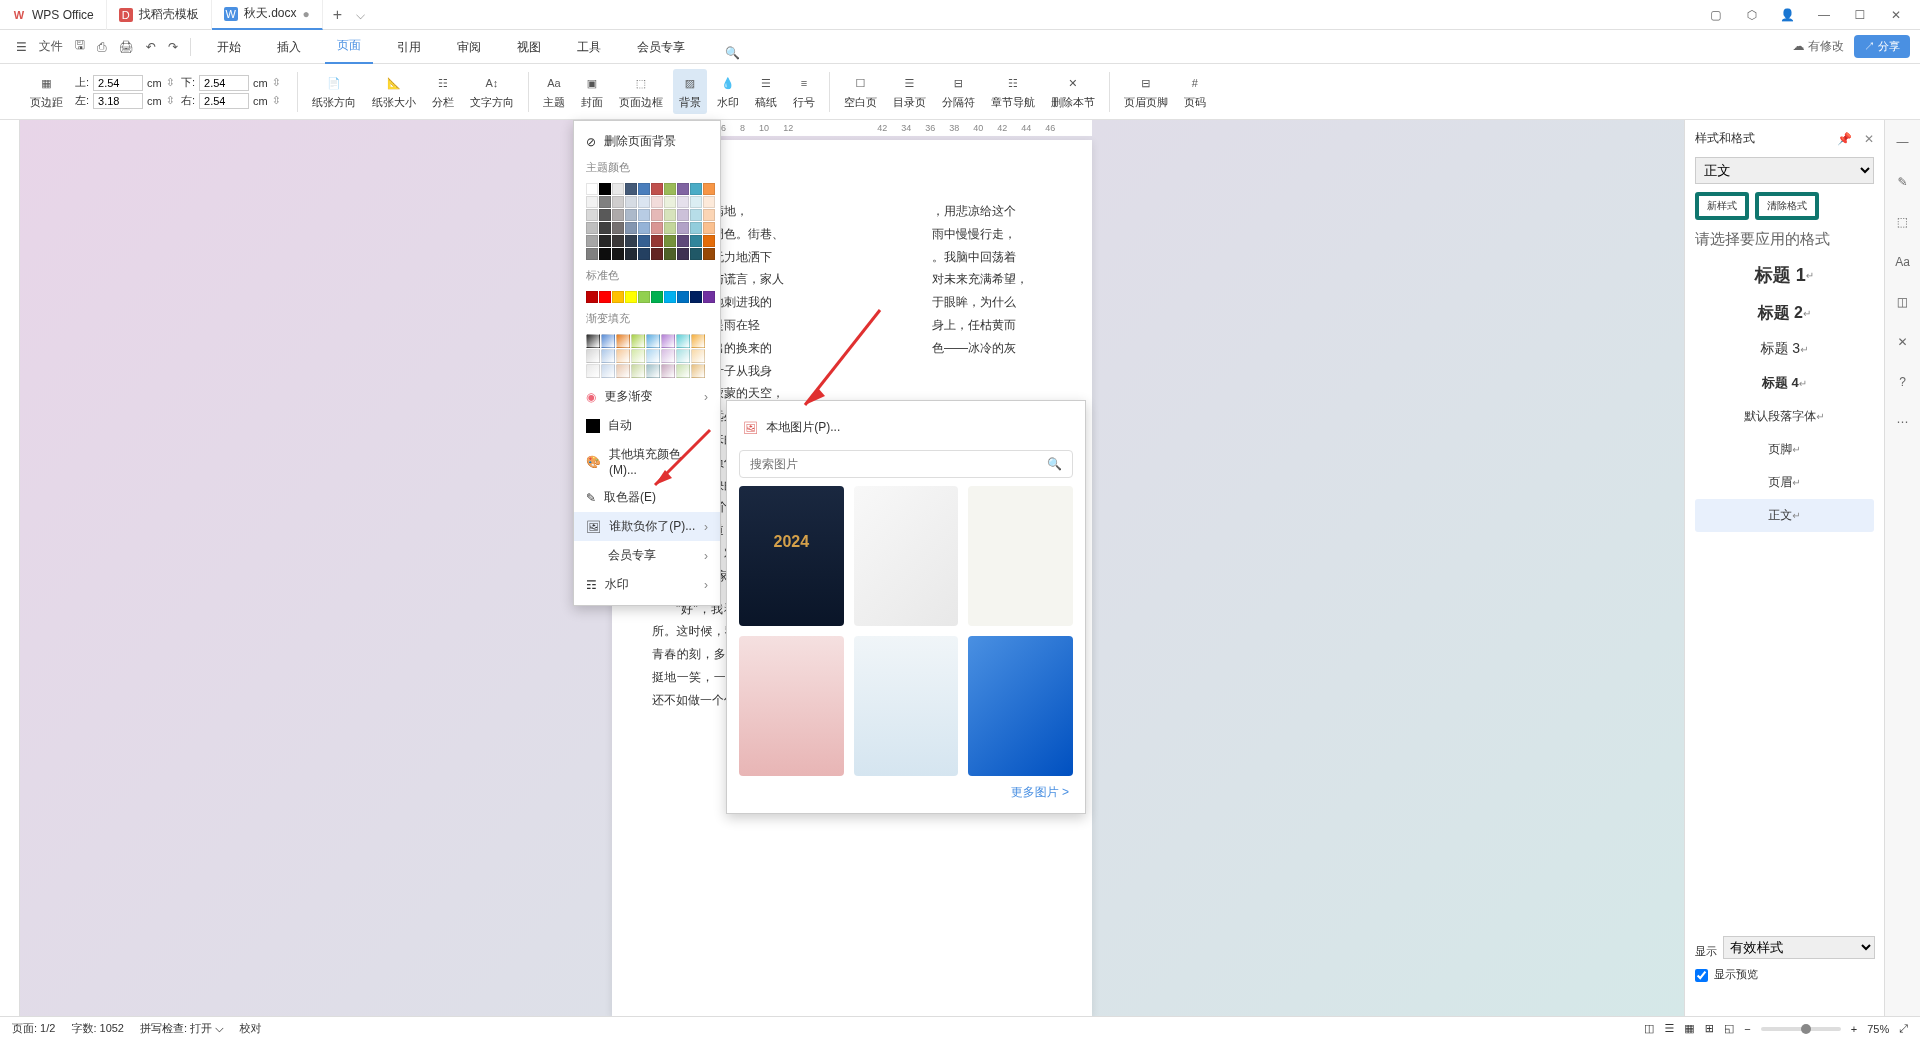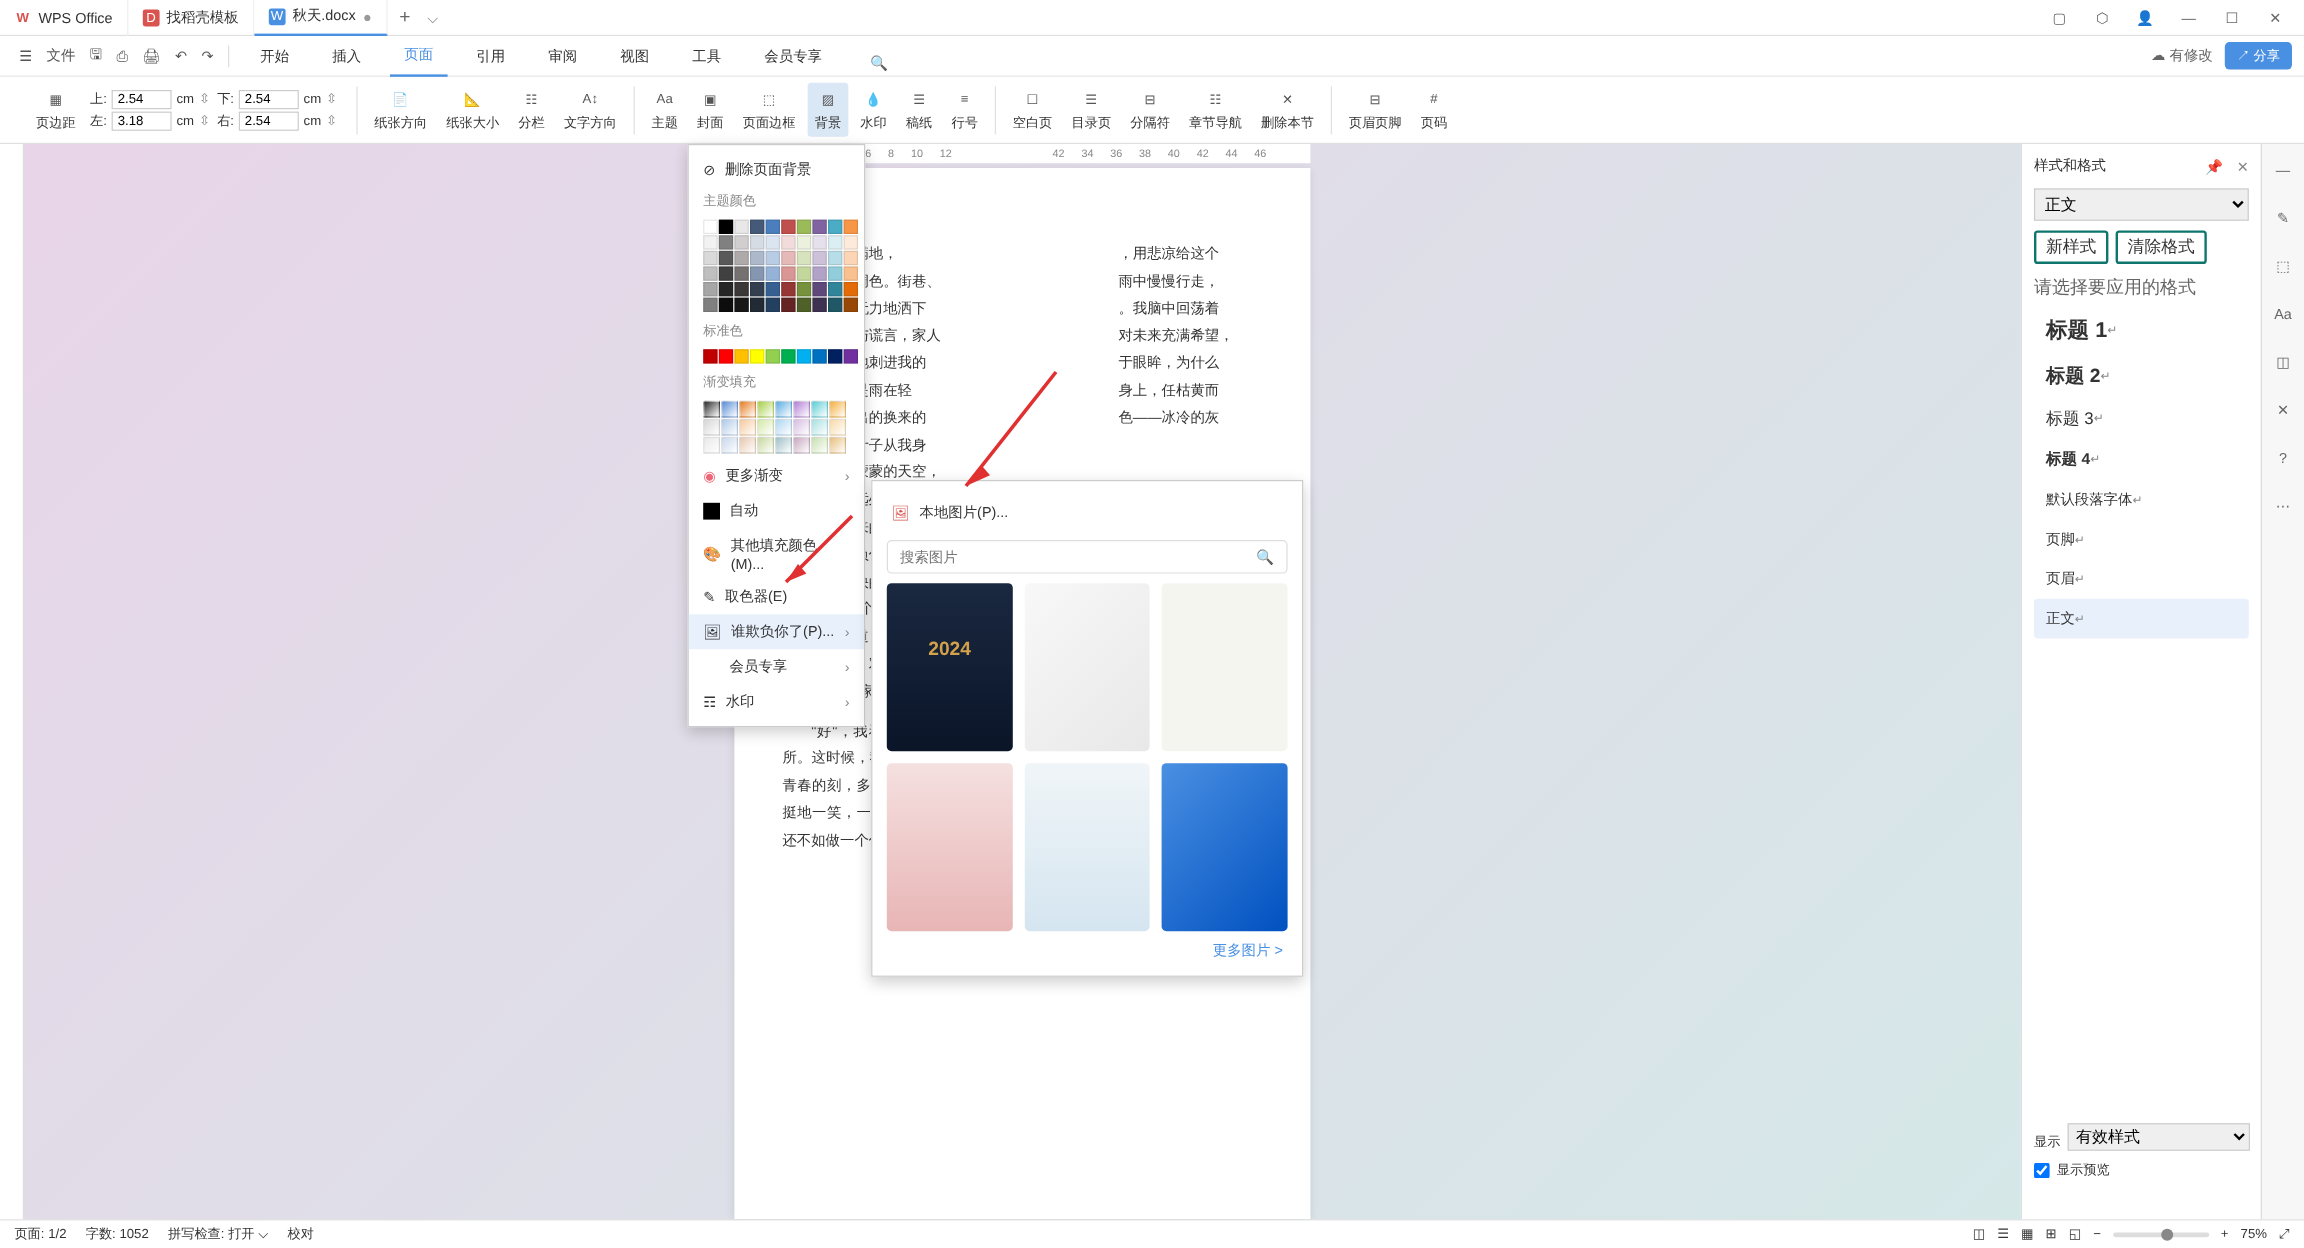--- a/index.html
+++ b/index.html
@@ -68,24 +68,24 @@
 .thumb5 { background: linear-gradient(180deg, #f0f5f8, #d5e5f0); }
 .thumb6 { background: linear-gradient(135deg, #4a90e2, #0050c0); }
 .more-link { text-align: right; padding: 8px 4px 0; color: #4a90e2; font-size: 12px; cursor: pointer; }
 
 
 .right-panel { width: 200px; background: #fff; border-left: 1px solid #ddd; padding: 10px; }
 .panel-header { display: flex; align-items: center; justify-content: space-between; margin-bottom: 10px; font-size: 12px; }
 .panel-close { cursor: pointer; color: #888; }
 .style-select { width: 100%; border: 1px solid #ccc; padding: 4px; margin-bottom: 8px; }
 .panel-btns { display: flex; gap: 6px; margin-bottom: 10px; }
-.panel-btn { border: 2px solid #0f766e; padding: 3px 8px; font-size: 14px; border-radius: 3px; cursor: pointer; }
+.panel-btn { border: 4px solid #0f766e; padding: 3px 8px; font-size: 10px; border-radius: 3px; cursor: pointer; }
 .panel-label { font-size: 15px; color: #666; margin-bottom: 6px; }
 .style-list { }
-.style-item { padding: 8px 10px; display: flex; justify-content: flex-start; align-items: center; cursor: pointer; border-radius: 3px; }
+.style-item { padding: 8px 10px; display: flex; justify-content: center; align-items: center; cursor: pointer; border-radius: 3px; }
 .style-item.selected { background: #e8f0fc; }
 .style-item .apply-icon { color: #888; font-size: 10px; }
 .h1-style { font-size: 18px; font-weight: bold; }
 .h2-style { font-size: 16px; font-weight: bold; }
 .h3-style { font-size: 14px; font-weight: normal; }
 .h4-style { font-size: 13px; font-weight: bold; }
 .panel-bottom { margin-top: auto; position: absolute; bottom: 30px; width: 180px; }
 .panel-bottom-row { display: flex; align-items: flex-end; gap: 6px; font-size: 11px; padding: 4px 0; }
 .panel-bottom select { flex: 1; border: 1px solid #ccc; padding: 2px; }
 

